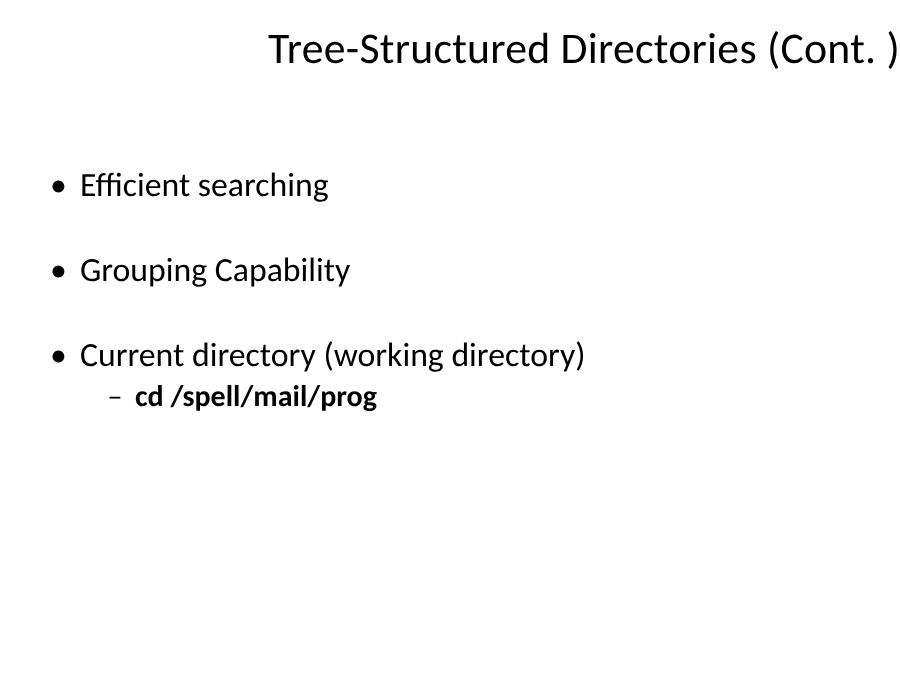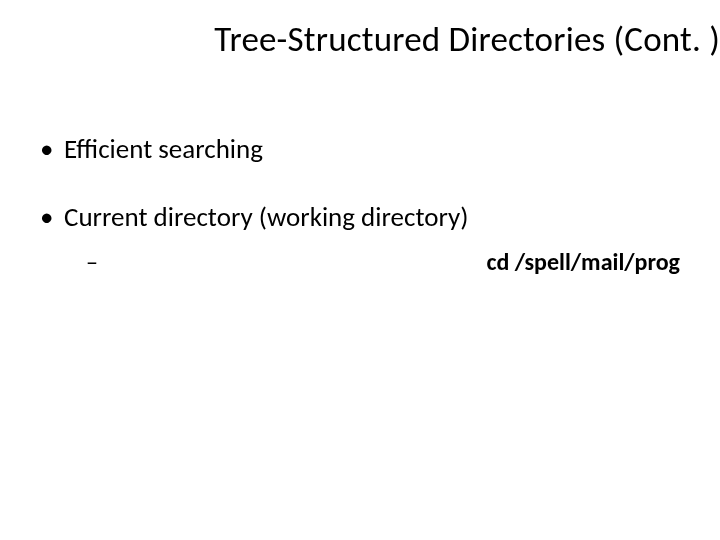--- a/index.html
+++ b/index.html
@@ -42,43 +42,43 @@
     line-height: 1.25;
   }
   .level1::before {
     content: "•";
     position: absolute;
     left: 0;
     top: 0;
     font-size: 27px;
   }
   .level1.tight {
-    margin-bottom: 13px;
+    margin-bottom: 2px;
   }
   .level2 {
     font-size: 24px;
     font-weight: 700;
     margin: 0 0 2px 0;
     padding-left: 68px;
     position: relative;
     line-height: 1.25;
-    text-align: right;
   }
   .level2::before {
     content: "–";
     position: absolute;
     left: 46px;
     top: 0;
     font-weight: 400;
   }
 </style>
 </head>
 <body>
 
 <div class="slide">
   <div class="title">Tree-Structured Directories (Cont. )</div>
 
   <div class="content">
     <div class="level1">Efficient searching</div>
+    <div class="level1">Grouping Capability</div>
     <div class="level1 tight">Current directory (working directory)</div>
     <div class="level2">cd /spell/mail/prog</div>
   </div>
 </div>
 
 </body></html>

